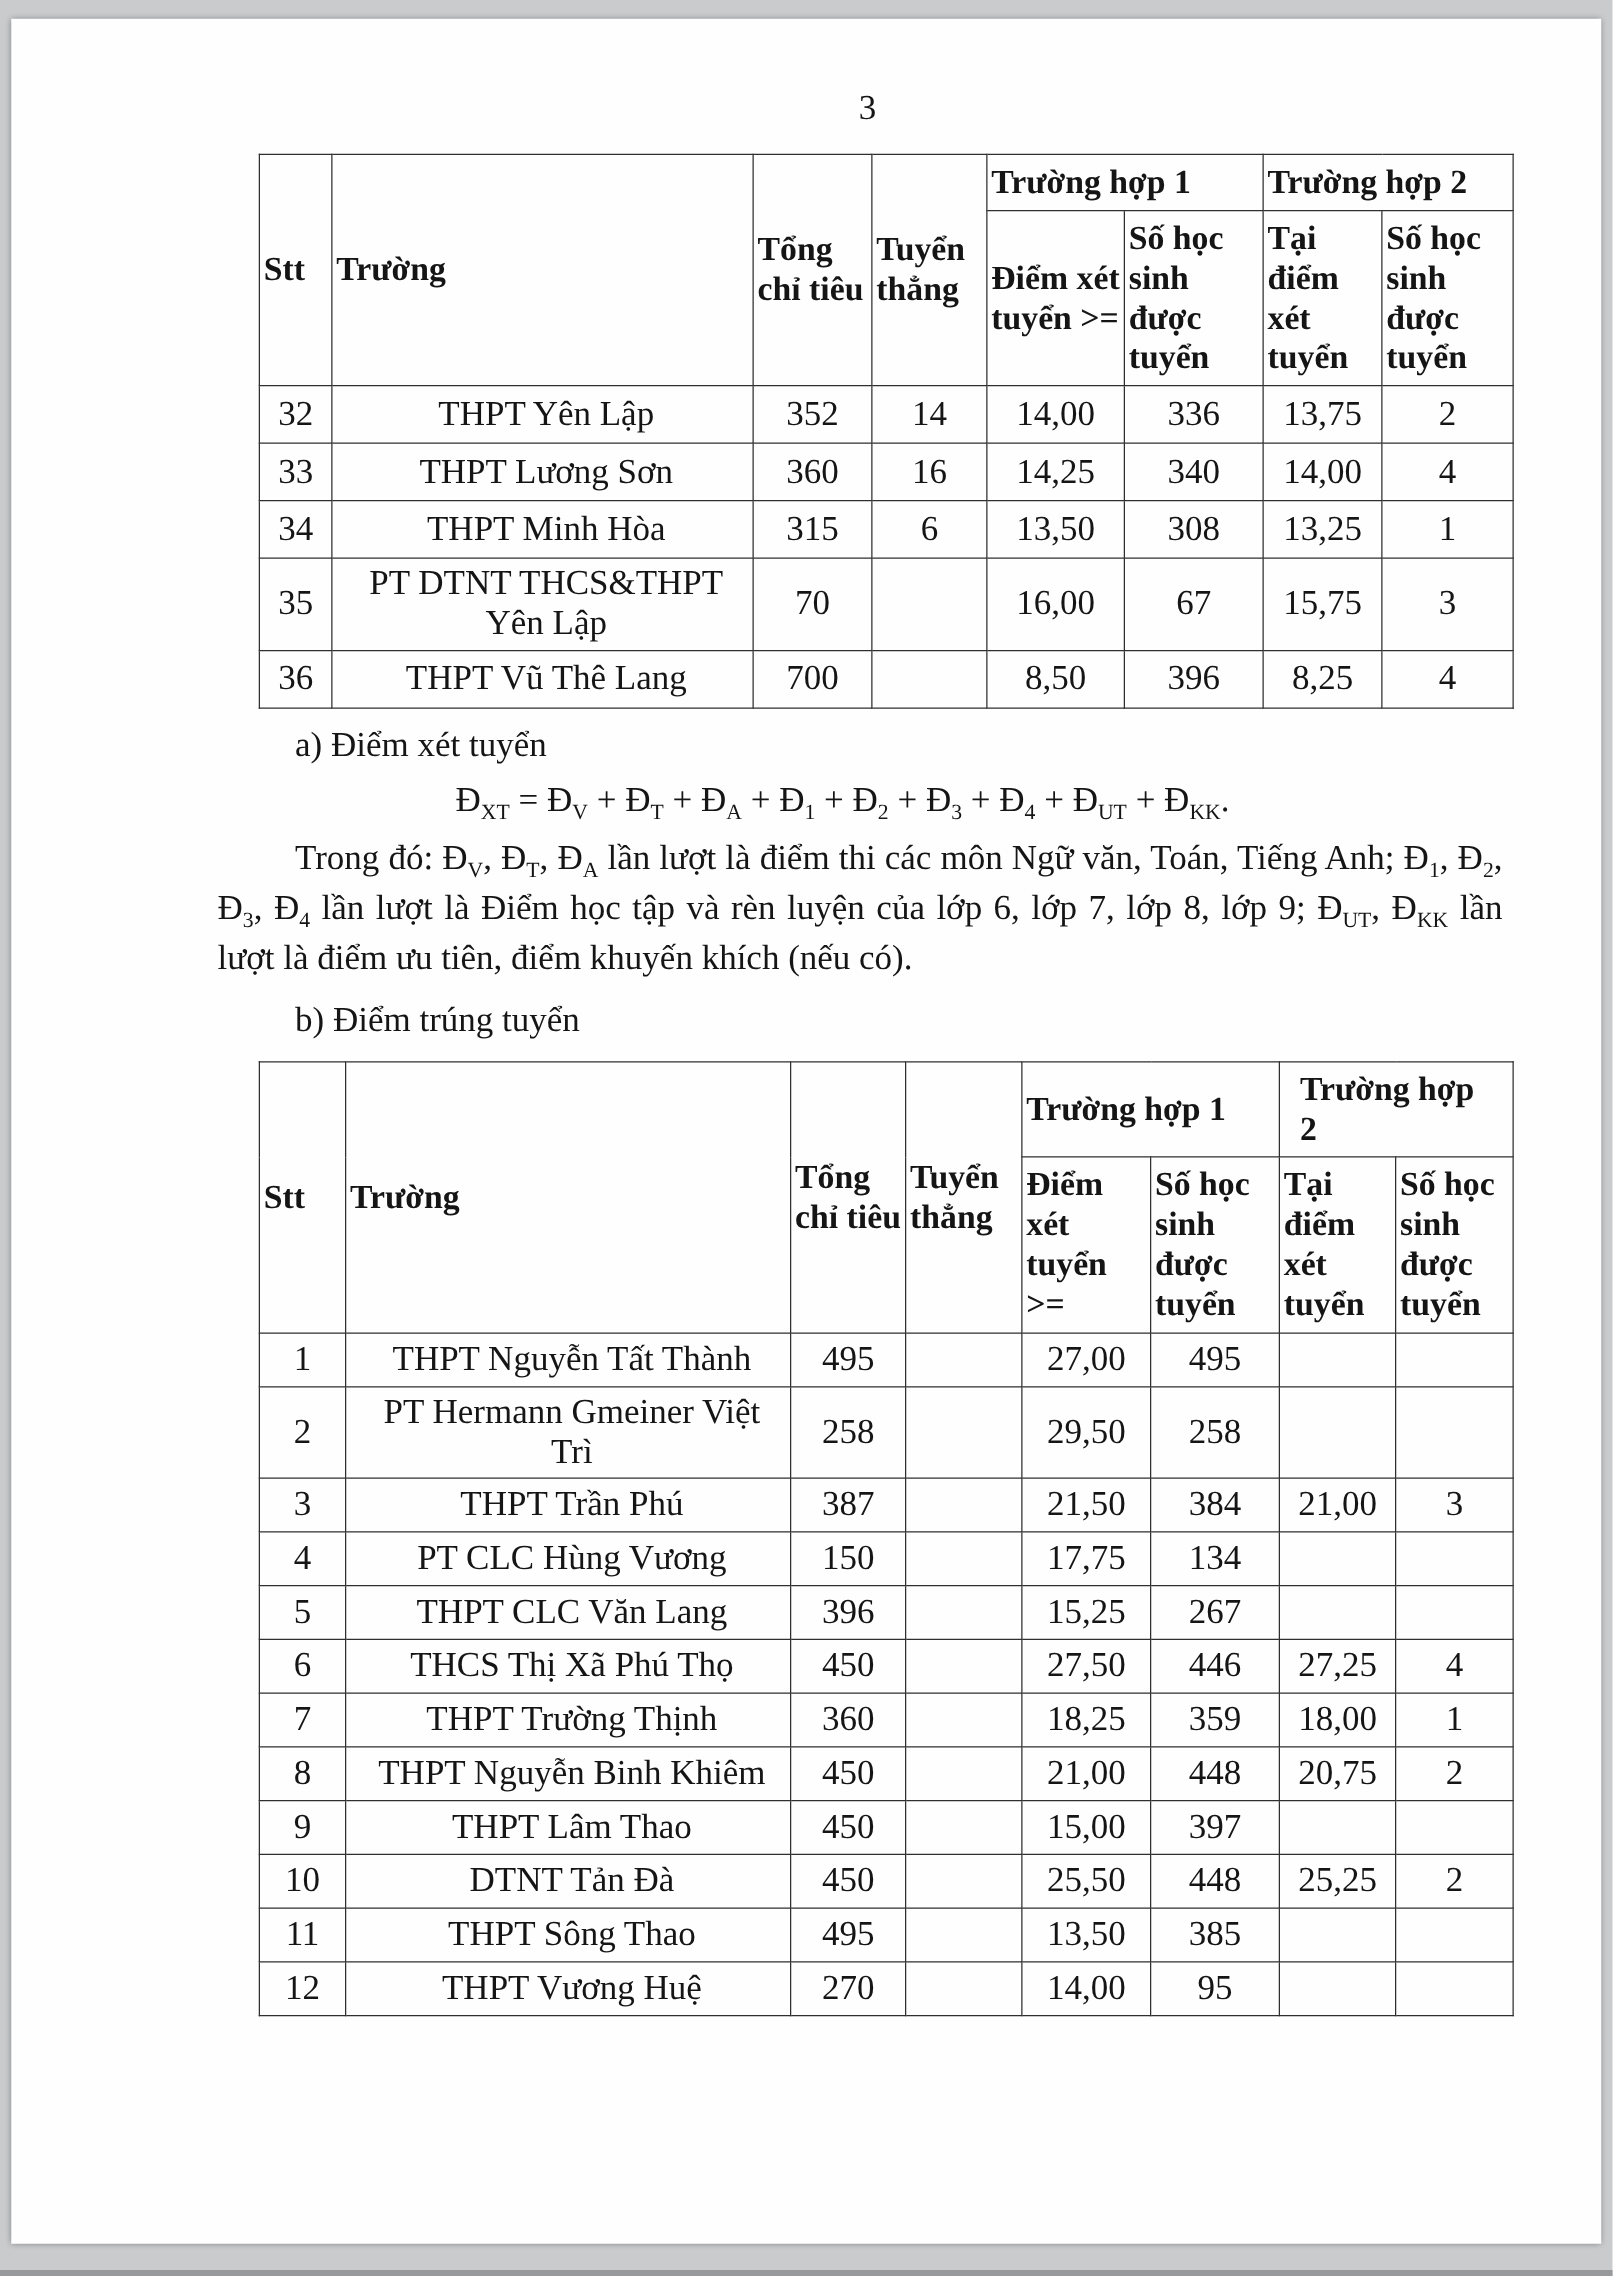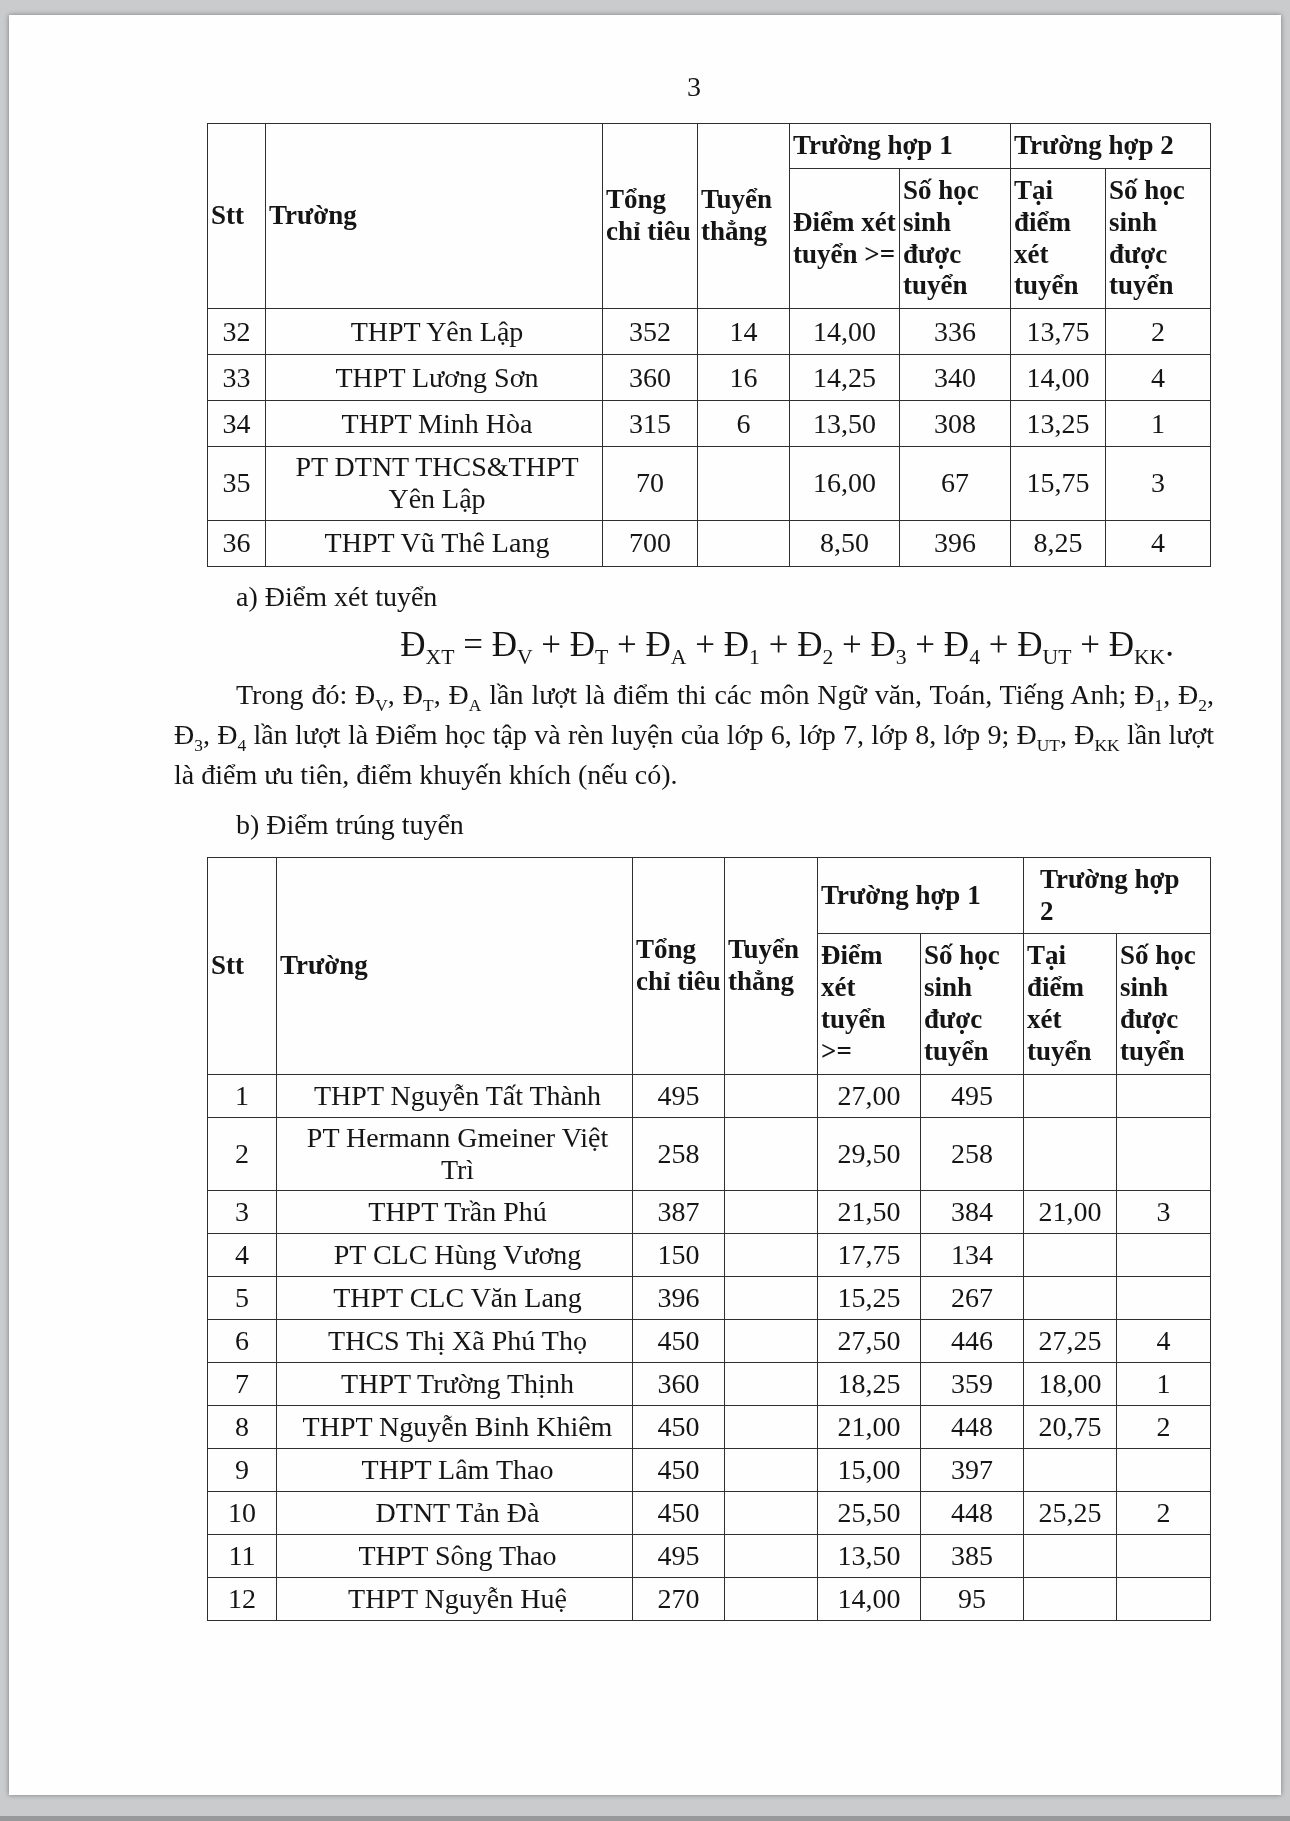--- a/index.html
+++ b/index.html
@@ -32,23 +32,23 @@
   }
   td.cell-left{text-align:center;padding-left:12px;}
   #t1 tbody tr{height:46px;}
   #t2 tbody tr{height:43px;}
   .th-tight{padding-left:16px;padding-right:16px;}
   .section-heading{
     font-size:28px;font-weight:bold;text-align:justify;
     line-height:1.3;margin:24px 0 0 0;
   }
   .sub-item{font-size:28px;margin:14px 0 0 0;padding-left:62px;}
-  .formula-line{font-size:35px;margin:12px 40px 0 0;text-align:right;}
+  .formula-line{font-size:28px;margin:12px 40px 0 0;text-align:center;}
   .body-paragraph{
-    font-size:28px;margin:10px 0 0 0;text-indent:62px;
+    font-size:28px;margin:10px 12px 0 0;text-indent:62px;
     text-align:justify;line-height:1.43;
   }
   sub{font-size:0.62em;line-height:0;}
   .bottom-bar{
     position:absolute;left:0;bottom:0;width:1290px;height:5px;
     background:#97999b;
   }
 </style>
 </head>
 <body>
@@ -280,21 +280,21 @@
           <td class="cell-left">THPT Sông Thao</td>
           <td>495</td>
           <td></td>
           <td>13,50</td>
           <td>385</td>
           <td></td>
           <td></td>
         </tr>
         <tr>
           <td>12</td>
-          <td class="cell-left">THPT Nguyễn Huệ</td>
+          <td class="cell-left">THPT Vương Huệ</td>
           <td>270</td>
           <td></td>
           <td>14,00</td>
           <td>95</td>
           <td></td>
           <td></td>
         </tr>
       </tbody>
   </table>
 

